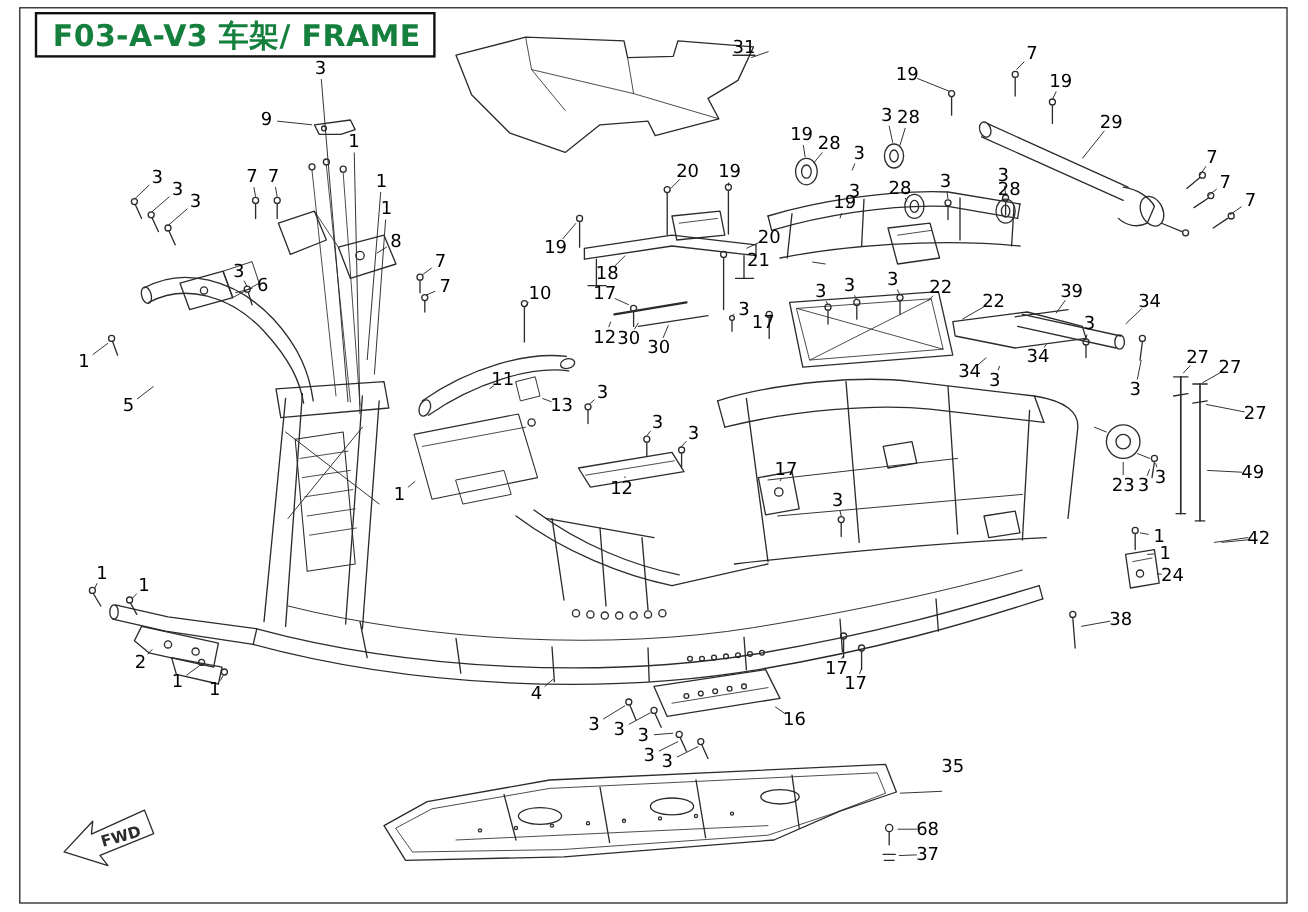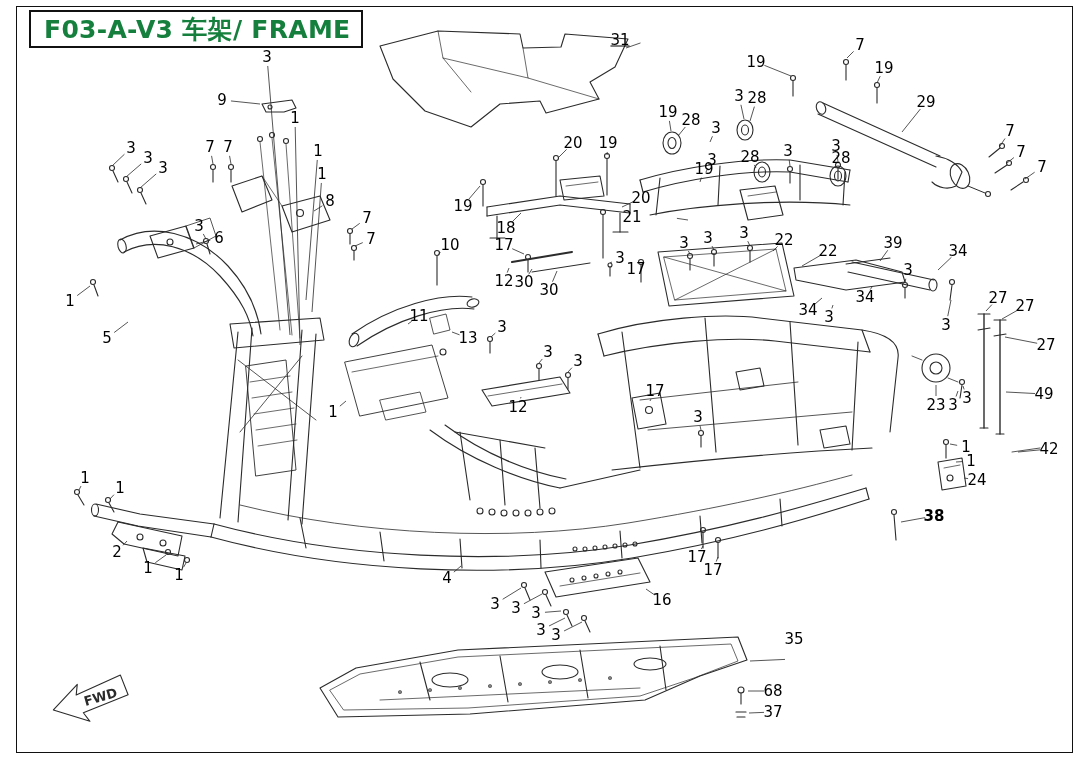--- a/index.html
+++ b/index.html
@@ -543,21 +543,21 @@
     <span class="callout" style="left: 333px; top: 412px;">1</span>
     <span class="callout" style="left: 698px; top: 417px;">3</span>
     <span class="callout" style="left: 936px; top: 405px;">23</span>
     <span class="callout" style="left: 953px; top: 405px;">3</span>
     <span class="callout" style="left: 967px; top: 398px;">3</span>
     <span class="callout" style="left: 1044px; top: 394px;">49</span>
     <span class="callout" style="left: 1049px; top: 449px;">42</span>
     <span class="callout" style="left: 966px; top: 447px;">1</span>
     <span class="callout" style="left: 971px; top: 461px;">1</span>
     <span class="callout" style="left: 977px; top: 480px;">24</span>
-    <span class="callout" style="left: 934px; top: 516px; font-weight: bold;">38</span>
+    <span class="callout" style="left: 934px; top: 516px;">38</span>
     <span class="callout" style="left: 85px; top: 478px;">1</span>
     <span class="callout" style="left: 120px; top: 488px;">1</span>
     <span class="callout" style="left: 117px; top: 552px;">2</span>
     <span class="callout" style="left: 148px; top: 568px;">1</span>
     <span class="callout" style="left: 179px; top: 575px;">1</span>
     <span class="callout" style="left: 447px; top: 578px;">4</span>
     <span class="callout" style="left: 697px; top: 557px;">17</span>
     <span class="callout" style="left: 713px; top: 570px;">17</span>
     <span class="callout" style="left: 662px; top: 600px;">16</span>
     <span class="callout" style="left: 495px; top: 604px;">3</span>

